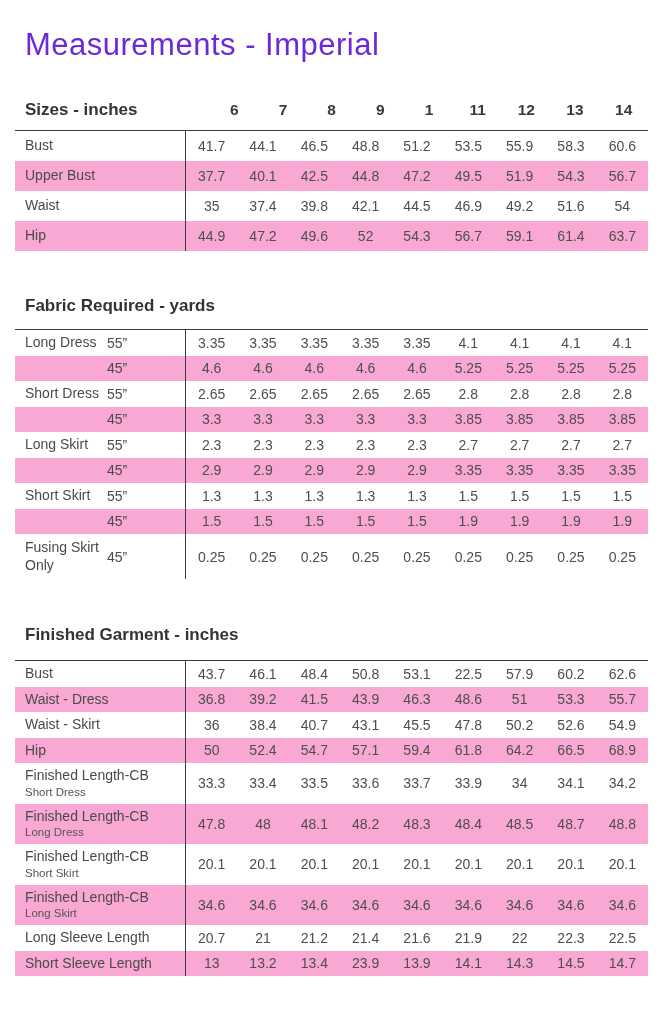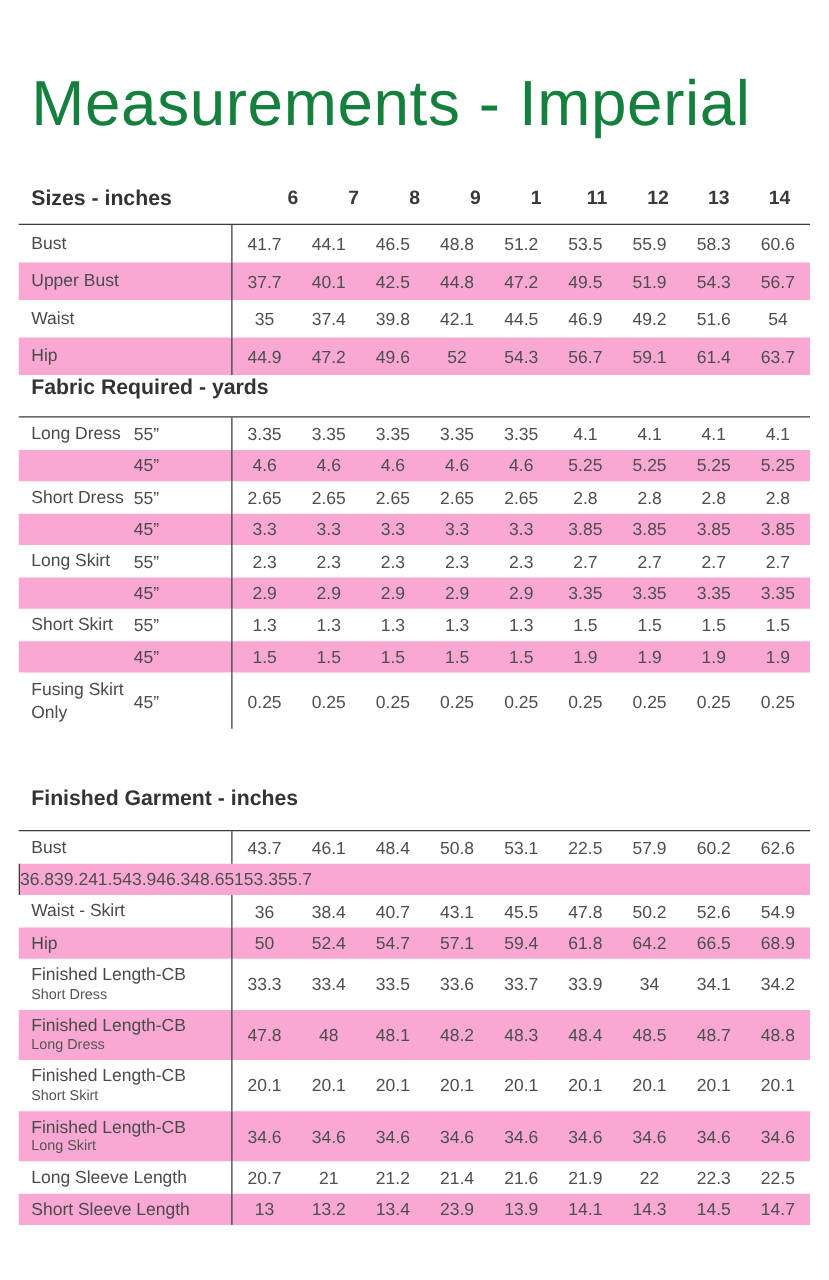--- a/index.html
+++ b/index.html
@@ -10,38 +10,38 @@
     -webkit-font-smoothing: antialiased;
   }
   .page {
     width: 663px;
     height: 1024px;
     overflow: hidden;
     padding: 0 15px;
     background: #ffffff;
   }
   .page-title {
-    color: #15803d;
-    font-size: 51px;
+    color: #6d28d9;
+    font-size: 31px;
     font-weight: 400;
     letter-spacing: 0.5px;
     margin: 0;
-    padding: 55px 10px 0 10px;
+    padding: 28px 10px 0 10px;
     line-height: 1.1;
   }
 
   
   .section-header {
     font-size: 17px;
     font-weight: 700;
     color: #333333;
     margin: 0;
     padding-left: 10px;
   }
-  .fabric-header   { margin-bottom: 13px; }
+  .fabric-header   { margin-top: 45px; margin-bottom: 13px; }
   .finished-header { margin-top: 46px; margin-bottom: 15px; }
 
   
   .sizes-head {
     display: grid;
     grid-template-columns: 170px 1fr;
     align-items: center;
     margin-top: 38px;
     padding-bottom: 10px;
     gap: 24px;
@@ -360,20 +360,23 @@
             <span>48.4</span>
             <span>50.8</span>
             <span>53.1</span>
             <span>22.5</span>
             <span>57.9</span>
             <span>60.2</span>
             <span>62.6</span>
           </div>
         </div>
         <div class="trow striped">
+          <div class="labelwrap">
+            <span class="row-label">Waist - Dress</span>
+          </div>
           <div class="vals">
             <span>36.8</span>
             <span>39.2</span>
             <span>41.5</span>
             <span>43.9</span>
             <span>46.3</span>
             <span>48.6</span>
             <span>51</span>
             <span>53.3</span>
             <span>55.7</span>

